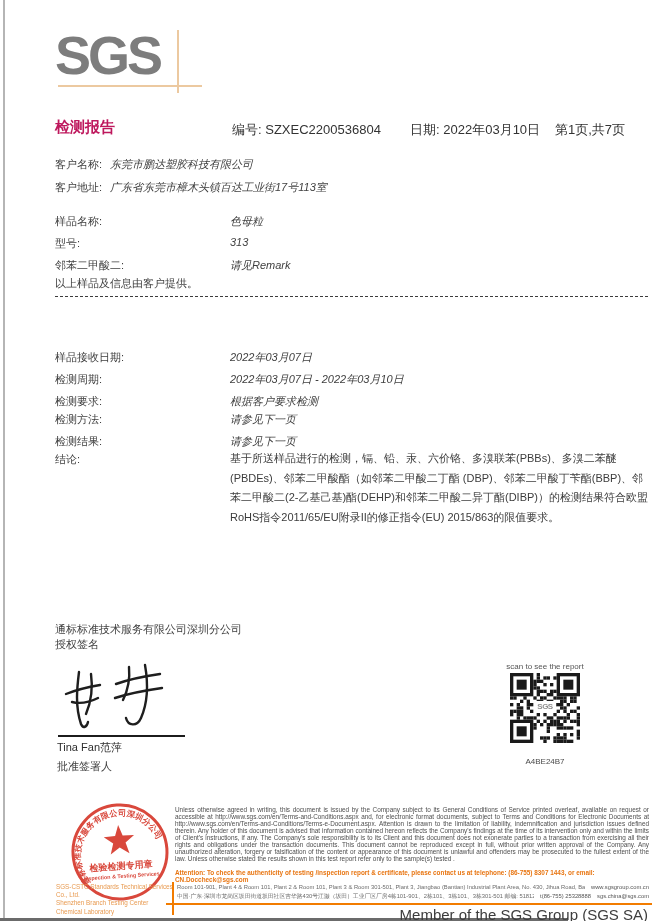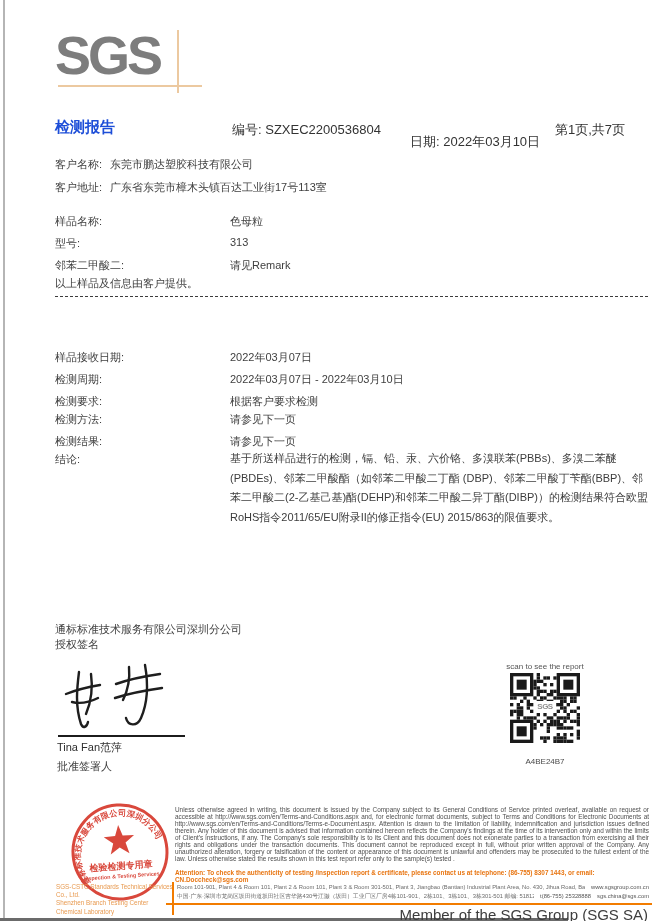--- a/index.html
+++ b/index.html
@@ -11,28 +11,28 @@
   .edge-left{position:absolute;left:3px;top:0;width:2px;height:921px;background:#b5b5b5;}
   .edge-bottom{position:absolute;left:0;bottom:0;width:568px;height:3px;background:#6b6b6b;}
 
   
   .logo{position:absolute;left:55px;top:26px;font-size:54px;font-weight:bold;
         color:#7d7d7d;letter-spacing:-3px;line-height:58px;}
   .crop-h{position:absolute;left:58px;top:85px;width:144px;height:2px;background:#ecc9a0;}
   .crop-v{position:absolute;left:177px;top:30px;width:2px;height:63px;background:#ecc9a0;}
 
   .titlerow{position:absolute;left:55px;top:118px;width:597px;height:20px;}
-  .doc-title{position:absolute;left:0;top:0;font-size:15px;font-weight:bold;color:#1d4ed8;}
+  .doc-title{position:absolute;left:0;top:0;font-size:15px;font-weight:bold;color:#be185d;}
   .meta{font-size:13px;color:#333;}
   .m-no{position:absolute;left:177px;top:3px;}
-  .m-date{position:absolute;left:355px;top:3px;margin-top:12px;}
+  .m-date{position:absolute;left:355px;top:3px;}
   .m-page{position:absolute;left:500px;top:3px;}
   .row{position:absolute;left:55px;width:597px;height:16px;font-size:11px;}
   .lbl{position:absolute;left:0;white-space:nowrap;}
-  .val{position:absolute;white-space:nowrap;}
+  .val{position:absolute;white-space:nowrap;font-style:italic;}
   .v1{left:55px;} .v2{left:175px;}
 
   .dashline{position:absolute;left:55px;top:296px;width:593px;border-top:1.5px dashed #3c3c3c;}
 
   .concl-lbl{position:absolute;left:55px;top:452px;font-size:11px;}
   .concl-txt{position:absolute;left:230px;top:449px;width:424px;font-size:11px;
              line-height:19.5px;color:#3c3c3c;}
 
   
   .sig-company{position:absolute;left:55px;top:622px;font-size:11px;}

